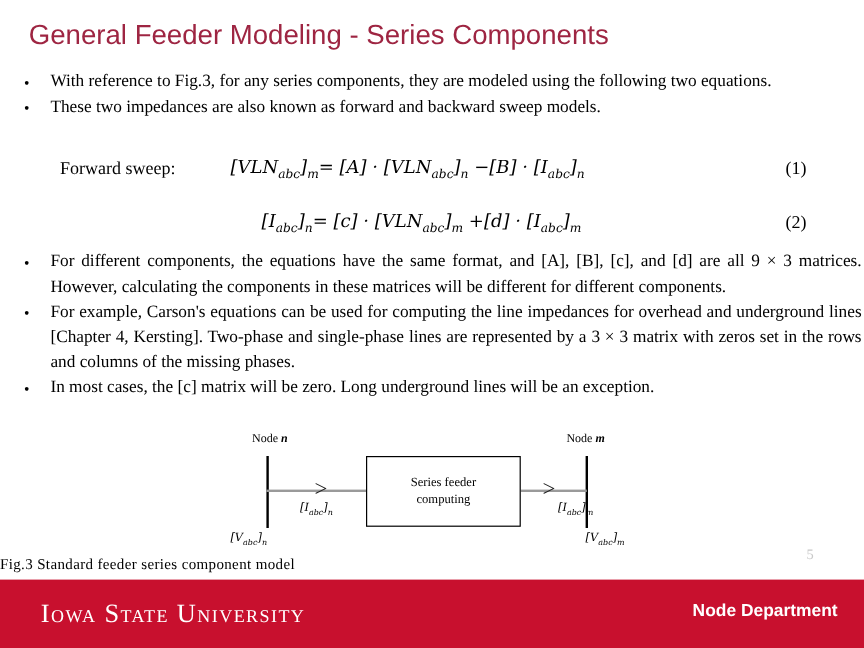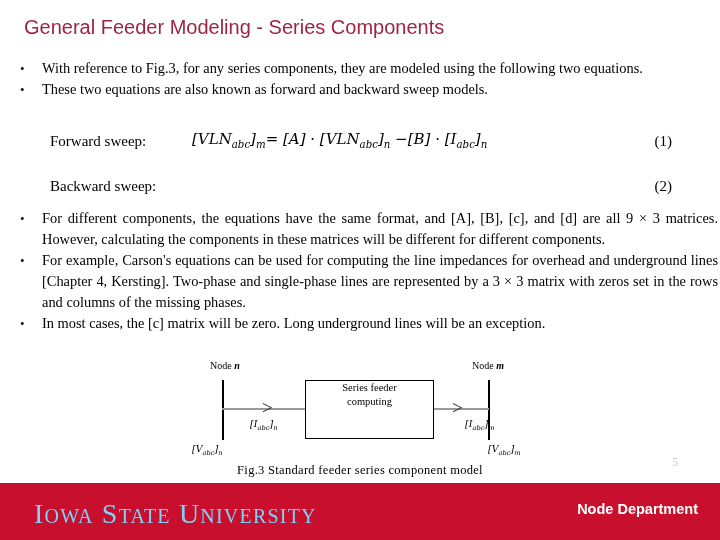--- a/index.html
+++ b/index.html
@@ -11,21 +11,21 @@
     position:relative;
   }
   .slide{position:relative;width:720px;height:540px;}
 
   
   .title{
     position:absolute;
     left:24px; top:16px;
     width:672px;
     font-family:"Liberation Sans", sans-serif;
-    font-size:20px;
+    font-size:23px;
     font-weight:400;
     color:#9e2542;
     letter-spacing:0px;
     white-space:nowrap;
   }
 
   
   .bullets-top{
     position:absolute;
     left:6px; top:58px;
@@ -125,36 +125,35 @@
     border:1.6px solid #000;
     background:#fff;
     text-align:center;
     font-size:10.5px;
     line-height:14px;
     font-family:"Liberation Serif", serif;
     color:#000;
     display:flex;
     flex-direction:column;
     align-items:center;
-    justify-content:flex-start;
+    justify-content:center;
   }
   .vartag{
     position:absolute;
     font-family:"DejaVu Serif", serif;
     font-style:italic;
     font-size:9.5px;
     color:#000;
     white-space:nowrap;
   }
   .vartag sub{font-size:0.7em;}
   .fig-caption{
     position:absolute;
     left:0; top:463px;
     width:720px;
-    text-align:center;
     font-size:12.5px;
     font-family:"Liberation Serif", serif;
     color:#000;
     letter-spacing:0.3px;
   }
 
   
   .pagenum{
     position:absolute;
     right:42px; top:455px;
@@ -166,23 +165,23 @@
   
   .footer{
     position:absolute;
     left:0; bottom:0;
     width:720px; height:57px;
     background:#c8102e;
   }
   .isu-logo{
     position:absolute;
     left:34px; top:15px;
-    color:#7dd3fc;
-    font-family:"Liberation Serif", serif;
-    font-size:28px;
+    color:#ffffff;
+    font-family:"Liberation Serif", serif;
+    font-size:22px;
     font-variant:small-caps;
     letter-spacing:1.2px;
     white-space:nowrap;
   }
   .dept{
     position:absolute;
     right:22px; top:18px;
     color:#ffffff;
     font-family:"Liberation Sans", sans-serif;
     font-size:14.5px;
@@ -197,36 +196,38 @@
 
   <div class="title">General Feeder Modeling - Series Components</div>
 
   <div class="bullets-top">
     <div class="bullet">
       <span class="dot">•</span>
       <span>With reference to Fig.3, for any series components, they are modeled using the following two equations.</span>
     </div>
     <div class="bullet bullet-nojust">
       <span class="dot">•</span>
-      <span>These two equations are also known as forward and backward sweep models.</span>
+      <span>These two impedances are also known as forward and backward sweep models.</span>
     </div>
   </div>
 
   <div class="eq-block">
 
     <div class="eq-row">
       <span class="eq-label">Forward sweep:</span>
       <span class="eq-body" style="left:192px;">
         [<i>VLN</i><sub>abc</sub>]<sub>m</sub>= [<i>A</i>] · [<i>VLN</i><sub>abc</sub>]<sub>n</sub> −[<i>B</i>] · [<i>I</i><sub>abc</sub>]<sub>n</sub>
       </span>
       <span class="eq-num">(1)</span>
     </div>
 
     <div class="eq-row">
-      <span class="eq-label">Backward sweep:</span>
+      <span class="eq-body" style="left:218px;">
+        [<i>I</i><sub>abc</sub>]<sub>n</sub>= [<i>c</i>] · [<i>VLN</i><sub>abc</sub>]<sub>m</sub> +[<i>d</i>] · [<i>I</i><sub>abc</sub>]<sub>m</sub>
+      </span>
       <span class="eq-num">(2)</span>
     </div>
 
   </div>
 
   <div class="bullets-mid">
     <div class="bullet">
       <span class="dot">•</span>
       <span>For different components, the equations have the same format, and [A], [B], [c], and [d] are all 9 × 3 matrices. However, calculating the components in these matrices will be different for different components.</span>
     </div>

